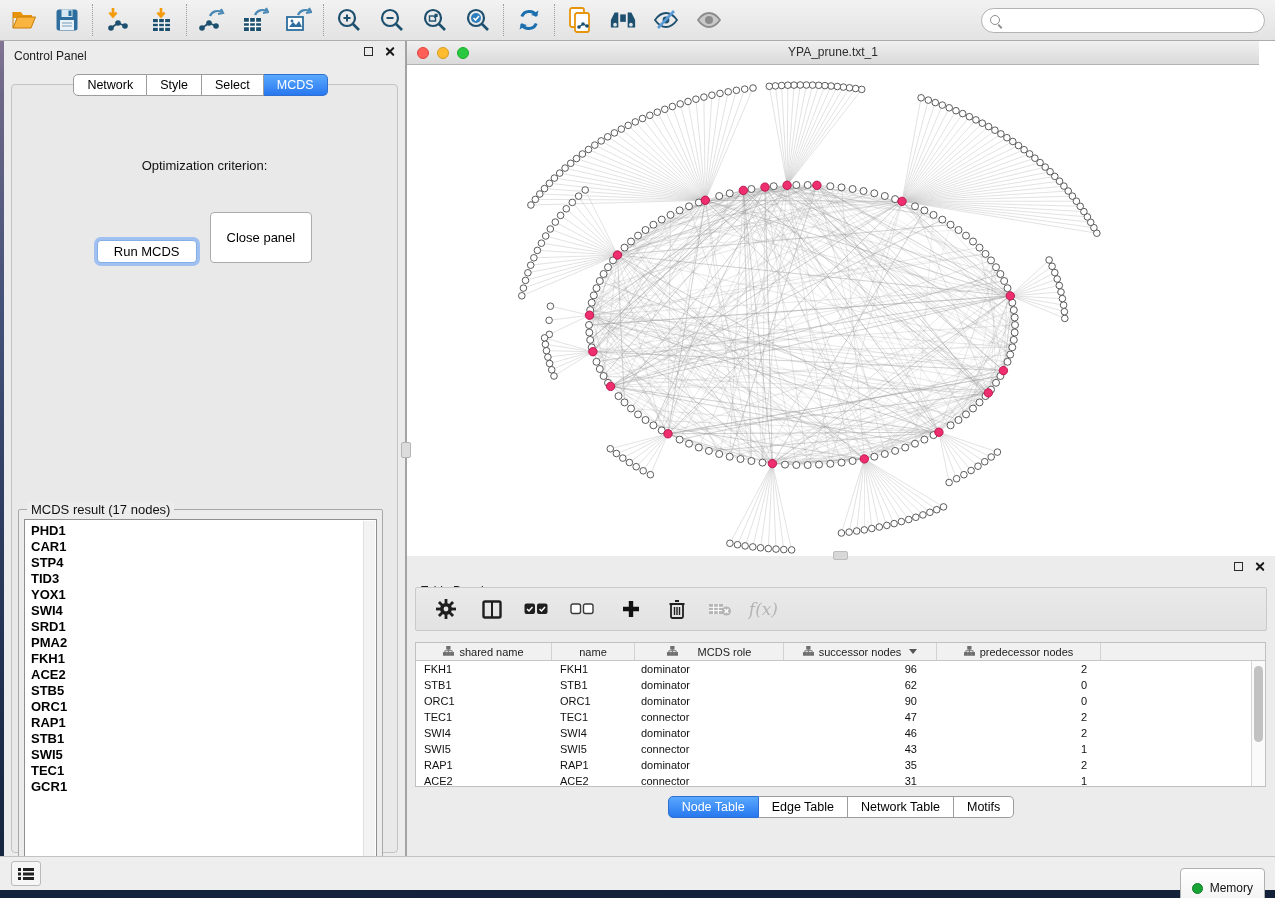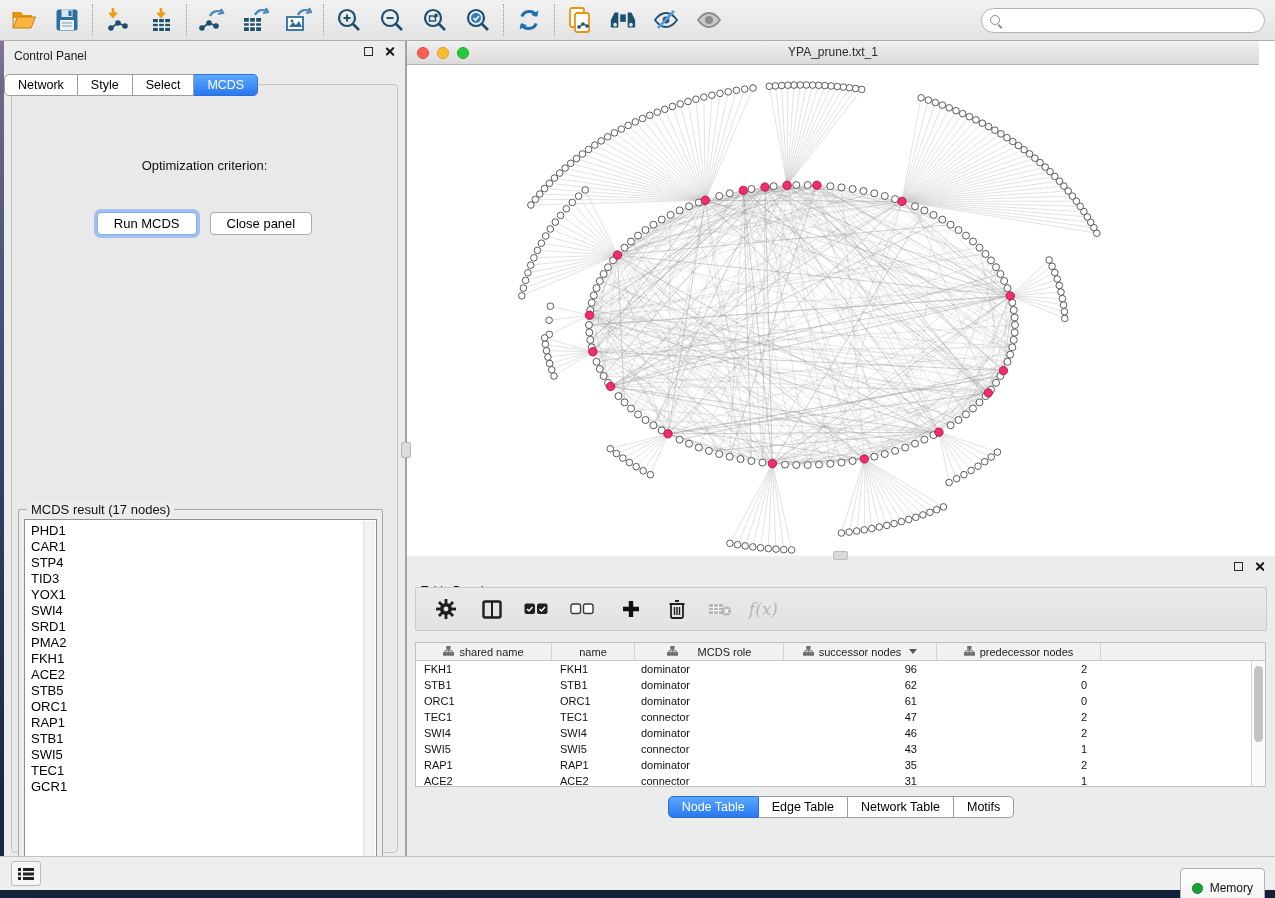--- a/index.html
+++ b/index.html
@@ -29,47 +29,47 @@
   .close-ico { width:11px; height:11px; position:relative; display:inline-block; }
   .close-ico::before,.close-ico::after { content:""; position:absolute; left:5px; top:0; width:2.4px; height:11px;
     background:#1a1a1a; border-radius:1px; }
   .close-ico::before { transform:rotate(45deg); } .close-ico::after { transform:rotate(-45deg); }
 
   
   .control-panel { position:absolute; left:4px; top:41px; width:401px; bottom:42px; background:#ececec; }
   .cp-title { position:absolute; left:10px; top:8px; }
   .cp-body { position:absolute; left:7px; right:7px; top:43px; bottom:3px;
     background:#e9e9e9; border:1px solid #c3c3c3; border-radius:4px; }
-  .cp-tabs { position:absolute; top:33px; left:0; right:8px; display:flex; z-index:3; }
+  .cp-tabs { position:absolute; top:33px; left:0; right:8px; display:flex; justify-content:center; z-index:3; }
   .seg { display:inline-flex; }
   .seg-btn { font-family:"Liberation Sans",sans-serif; font-size:12.5px; padding:3px 13px; background:#fff;
     border:1px solid #9c9c9c; border-left:none; color:#000; cursor:pointer; }
   .seg-btn:first-child { border-left:1px solid #9c9c9c; border-radius:5px 0 0 5px; }
   .seg-btn:last-child { border-radius:0 5px 5px 0; }
   .seg-btn.active { background:linear-gradient(#5aa9ff,#2877ef); border-color:#2e6fd0; color:#fff; }
   .opt-label { position:absolute; top:73px; left:0; right:0; text-align:center; font-size:13px; color:#111; }
   .dropdown { position:absolute; top:94px; left:40px; width:318px; height:24px; background:#fff;
     border:1px solid #ababab; border-radius:5px; display:flex; align-items:center; cursor:pointer; }
   .dropdown-text { flex:1; font-size:12.5px; text-align:center; color:#111; }
   .dropdown-stepper { width:20px; height:22px; margin:1px; border-radius:4px;
     background:linear-gradient(#84bcfb,#2d7ef2); position:relative; flex:0 0 auto; }
   .dropdown-stepper::before { content:""; position:absolute; left:6px; top:5px;
     border-left:4px solid transparent; border-right:4px solid transparent; border-bottom:5px solid #fff; }
   .dropdown-stepper::after { content:""; position:absolute; left:6px; bottom:5px;
     border-left:4px solid transparent; border-right:4px solid transparent; border-top:5px solid #fff; }
   .cp-buttons { position:absolute; top:127px; left:0; right:0; display:flex; justify-content:center; gap:13px; }
   .mac-btn { font-family:"Liberation Sans",sans-serif; font-size:13px; padding:3px 16px; background:#fff;
     border:1px solid #ababab; border-radius:4px; color:#000; cursor:pointer; }
-  .mac-btn.focused { box-shadow:0 0 0 3px rgba(110,165,245,.6); border-color:#85aee6; }
+  .mac-btn.focused { box-shadow:0 0 0 3px rgba(110,165,245,.6); border-color:#85aee6;margin-top:28px; }
   .mcds-group { position:absolute; left:6px; right:14px; top:424px; height:374px;
     border:1px solid #a8a8a8; border-radius:2px; background:#ececec; }
   .mcds-legend { position:absolute; top:-8px; left:8px; background:#ececec; padding:0 4px; font-size:13px; color:#111; }
   .mcds-listbox { position:absolute; left:5px; right:5px; top:9px; bottom:5px; background:#fff;
     border:1px solid #8f8f8f; overflow:hidden; }
-  .mcds-list { list-style:none; padding:3px 0 0 6px; }
+  .mcds-list { list-style:none; padding:3px 0 0 6px;font-weight:bold; }
   .mcds-list li { font-size:13px; line-height:16px; color:#000; }
   .mcds-scroll { position:absolute; top:1px; bottom:1px; right:1px; width:12px; background:#f3f3f3; border-left:1px solid #e0e0e0; }
 
   
   .v-splitter { position:absolute; left:405px; top:41px; width:2px; bottom:42px; background:#a3a3a3; }
   .v-grip { position:absolute; left:401px; top:442px; width:10px; height:16px; background:#dcdcdc;
     border:1px solid #b5b5b5; border-radius:2px; z-index:4; }
   .h-grip { position:absolute; left:833px; top:551px; width:15px; height:9px; background:#d8d8d8;
     border:1px solid #bdbdbd; border-radius:2px; z-index:4; }
 
@@ -1332,21 +1332,21 @@
             <div class="td left" style="width: 136px; padding-left: 8px;">STB1</div>
             <div class="td left" style="width: 83px; padding-left: 8px;">STB1</div>
             <div class="td left" style="width: 149px; padding-left: 6px;">dominator</div>
             <div class="td right" style="width: 153px; padding-right: 20px;">62</div>
             <div class="td right" style="width: 164px; padding-right: 14px;">0</div>
           </div>
           <div class="tr">
             <div class="td left" style="width: 136px; padding-left: 8px;">ORC1</div>
             <div class="td left" style="width: 83px; padding-left: 8px;">ORC1</div>
             <div class="td left" style="width: 149px; padding-left: 6px;">dominator</div>
-            <div class="td right" style="width: 153px; padding-right: 20px;">61</div>
+            <div class="td right" style="width: 153px; padding-right: 20px;">90</div>
             <div class="td right" style="width: 164px; padding-right: 14px;">0</div>
           </div>
           <div class="tr">
             <div class="td left" style="width: 136px; padding-left: 8px;">TEC1</div>
             <div class="td left" style="width: 83px; padding-left: 8px;">TEC1</div>
             <div class="td left" style="width: 149px; padding-left: 6px;">connector</div>
             <div class="td right" style="width: 153px; padding-right: 20px;">47</div>
             <div class="td right" style="width: 164px; padding-right: 14px;">2</div>
           </div>
           <div class="tr">

